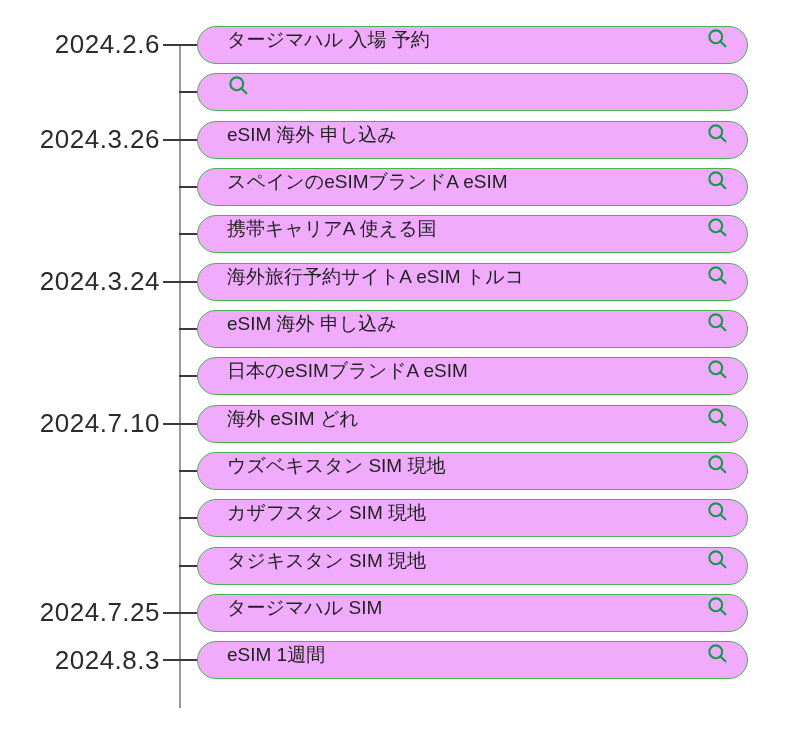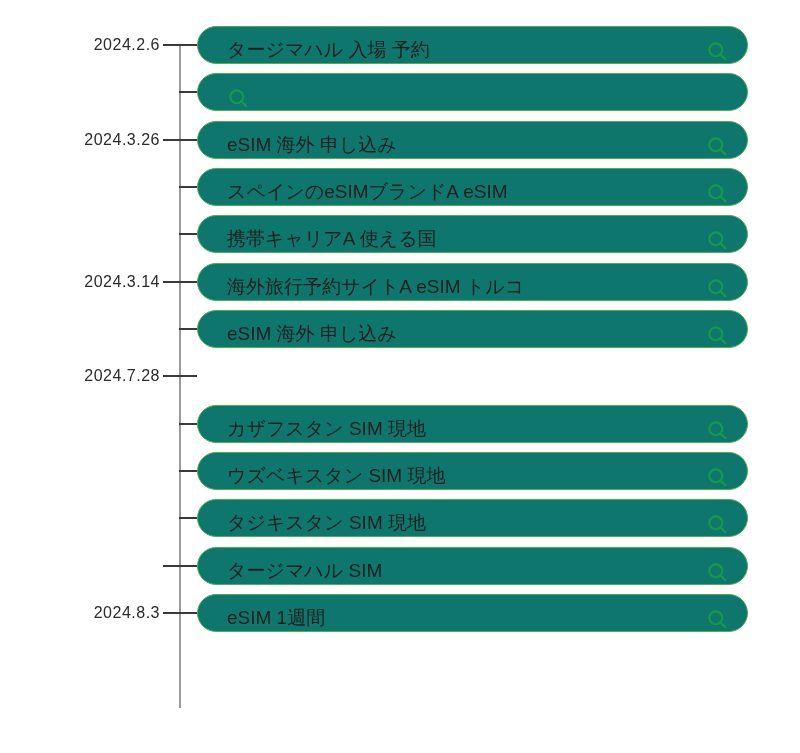--- a/index.html
+++ b/index.html
@@ -43,21 +43,21 @@
   }
   .date {
     position: absolute;
     left: 0;
     top: 0;
     width: 160px;
     height: 100%;
     display: flex;
     align-items: center;
     justify-content: flex-end;
-    font-size: 16px;
+    font-size: 26px;
     letter-spacing: 0.5px;
     color: var(--date-text);
     white-space: nowrap;
   }
   .tick {
     position: absolute;
     top: calc(50% - 1px);
     left: 163px;
     width: 34px;
     height: 2px;
@@ -66,25 +66,25 @@
   .row.no-date .tick {
     left: 179px;
     width: 18px;
   }
   .pill {
     position: absolute;
     left: 197px;
     right: 52px;
     top: 4.6px;
     bottom: 4.6px;
-    background: #0f766e;
+    background: #f0abfc;
     border: 1.5px solid var(--pill-border);
     border-radius: 999px;
     display: flex;
-    align-items: flex-end;
+    align-items: flex-start;
     padding: 0 18px 0 29px;
     box-sizing: border-box;
     cursor: pointer;
     gap: 34px;
   }
   .query {
     flex: 1;
     font-size: 19px;
     color: var(--query-text);
     white-space: nowrap;
@@ -157,79 +157,98 @@
     <span class="tick"></span>
     <div class="pill">
       <span class="query">携帯キャリアA 使える国</span>
       <svg class="mag" viewBox="0 0 24 24" aria-hidden="true">
         <circle cx="10.2" cy="10.2" r="6.7"></circle>
         <line x1="15.1" y1="15.1" x2="20.2" y2="20.2"></line>
       </svg>
     </div>
   </div>
       <div class="row">
-    <div class="date">2024.3.14</div>
+    <div class="date">2024.3.24</div>
     <span class="tick"></span>
     <div class="pill">
       <span class="query">海外旅行予約サイトA eSIM トルコ</span>
       <svg class="mag" viewBox="0 0 24 24" aria-hidden="true">
         <circle cx="10.2" cy="10.2" r="6.7"></circle>
         <line x1="15.1" y1="15.1" x2="20.2" y2="20.2"></line>
       </svg>
     </div>
   </div>
       <div class="row no-date">
     <div class="date"></div>
     <span class="tick"></span>
     <div class="pill">
       <span class="query">eSIM 海外 申し込み</span>
       <svg class="mag" viewBox="0 0 24 24" aria-hidden="true">
         <circle cx="10.2" cy="10.2" r="6.7"></circle>
         <line x1="15.1" y1="15.1" x2="20.2" y2="20.2"></line>
       </svg>
     </div>
   </div>
-      <div class="row">
-    <div class="date">2024.7.28</div>
-    <span class="tick"></span>
+      <div class="row no-date">
+    <div class="date"></div>
+    <span class="tick"></span>
+    <div class="pill">
+      <span class="query">日本のeSIMブランドA eSIM</span>
+      <svg class="mag" viewBox="0 0 24 24" aria-hidden="true">
+        <circle cx="10.2" cy="10.2" r="6.7"></circle>
+        <line x1="15.1" y1="15.1" x2="20.2" y2="20.2"></line>
+      </svg>
+    </div>
+  </div>
+      <div class="row">
+    <div class="date">2024.7.10</div>
+    <span class="tick"></span>
+    <div class="pill">
+      <span class="query">海外 eSIM どれ</span>
+      <svg class="mag" viewBox="0 0 24 24" aria-hidden="true">
+        <circle cx="10.2" cy="10.2" r="6.7"></circle>
+        <line x1="15.1" y1="15.1" x2="20.2" y2="20.2"></line>
+      </svg>
+    </div>
+  </div>
+      <div class="row no-date">
+    <div class="date"></div>
+    <span class="tick"></span>
+    <div class="pill">
+      <span class="query">ウズベキスタン SIM 現地</span>
+      <svg class="mag" viewBox="0 0 24 24" aria-hidden="true">
+        <circle cx="10.2" cy="10.2" r="6.7"></circle>
+        <line x1="15.1" y1="15.1" x2="20.2" y2="20.2"></line>
+      </svg>
+    </div>
   </div>
       <div class="row no-date">
     <div class="date"></div>
     <span class="tick"></span>
     <div class="pill">
       <span class="query">カザフスタン SIM 現地</span>
       <svg class="mag" viewBox="0 0 24 24" aria-hidden="true">
         <circle cx="10.2" cy="10.2" r="6.7"></circle>
         <line x1="15.1" y1="15.1" x2="20.2" y2="20.2"></line>
       </svg>
     </div>
   </div>
       <div class="row no-date">
     <div class="date"></div>
     <span class="tick"></span>
     <div class="pill">
-      <span class="query">ウズベキスタン SIM 現地</span>
-      <svg class="mag" viewBox="0 0 24 24" aria-hidden="true">
-        <circle cx="10.2" cy="10.2" r="6.7"></circle>
-        <line x1="15.1" y1="15.1" x2="20.2" y2="20.2"></line>
-      </svg>
-    </div>
-  </div>
-      <div class="row no-date">
-    <div class="date"></div>
-    <span class="tick"></span>
-    <div class="pill">
       <span class="query">タジキスタン SIM 現地</span>
       <svg class="mag" viewBox="0 0 24 24" aria-hidden="true">
         <circle cx="10.2" cy="10.2" r="6.7"></circle>
         <line x1="15.1" y1="15.1" x2="20.2" y2="20.2"></line>
       </svg>
     </div>
   </div>
       <div class="row">
+    <div class="date">2024.7.25</div>
     <span class="tick"></span>
     <div class="pill">
       <span class="query">タージマハル SIM</span>
       <svg class="mag" viewBox="0 0 24 24" aria-hidden="true">
         <circle cx="10.2" cy="10.2" r="6.7"></circle>
         <line x1="15.1" y1="15.1" x2="20.2" y2="20.2"></line>
       </svg>
     </div>
   </div>
       <div class="row">

